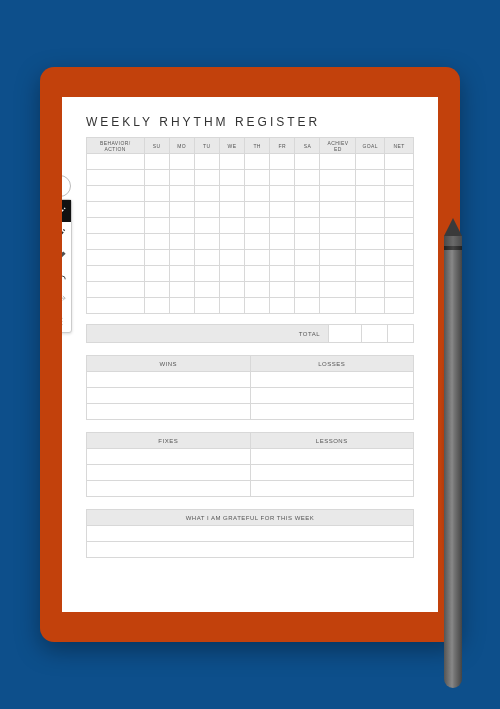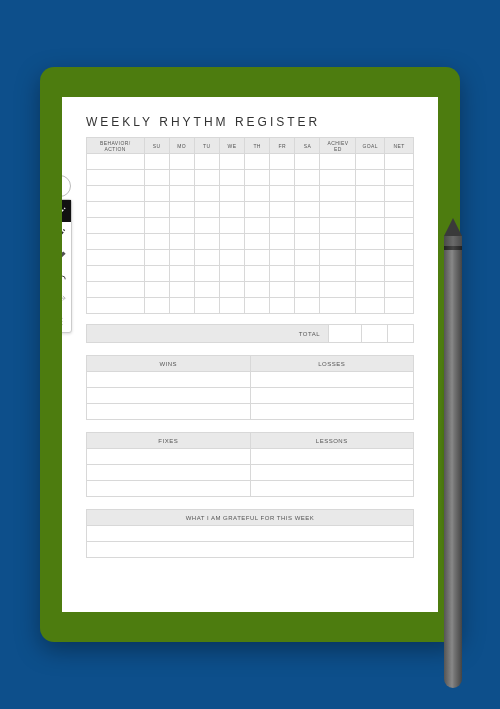--- a/index.html
+++ b/index.html
@@ -9,21 +9,21 @@
     background: #0d4f8b;
     display: flex;
     align-items: center;
     justify-content: center;
     font-family: Arial, sans-serif;
     position: relative;
   }
   .tablet {
     width: 420px;
     height: 575px;
-    background: #4d7c0f;
+    background: #c2410c;
     border-radius: 14px;
     padding: 30px 22px 30px 22px;
     position: relative;
     box-shadow: 0 8px 24px rgba(0,0,0,0.35);
   }
   .screen {
     width: 100%;
     height: 100%;
     background: #ffffff;
     position: relative;

